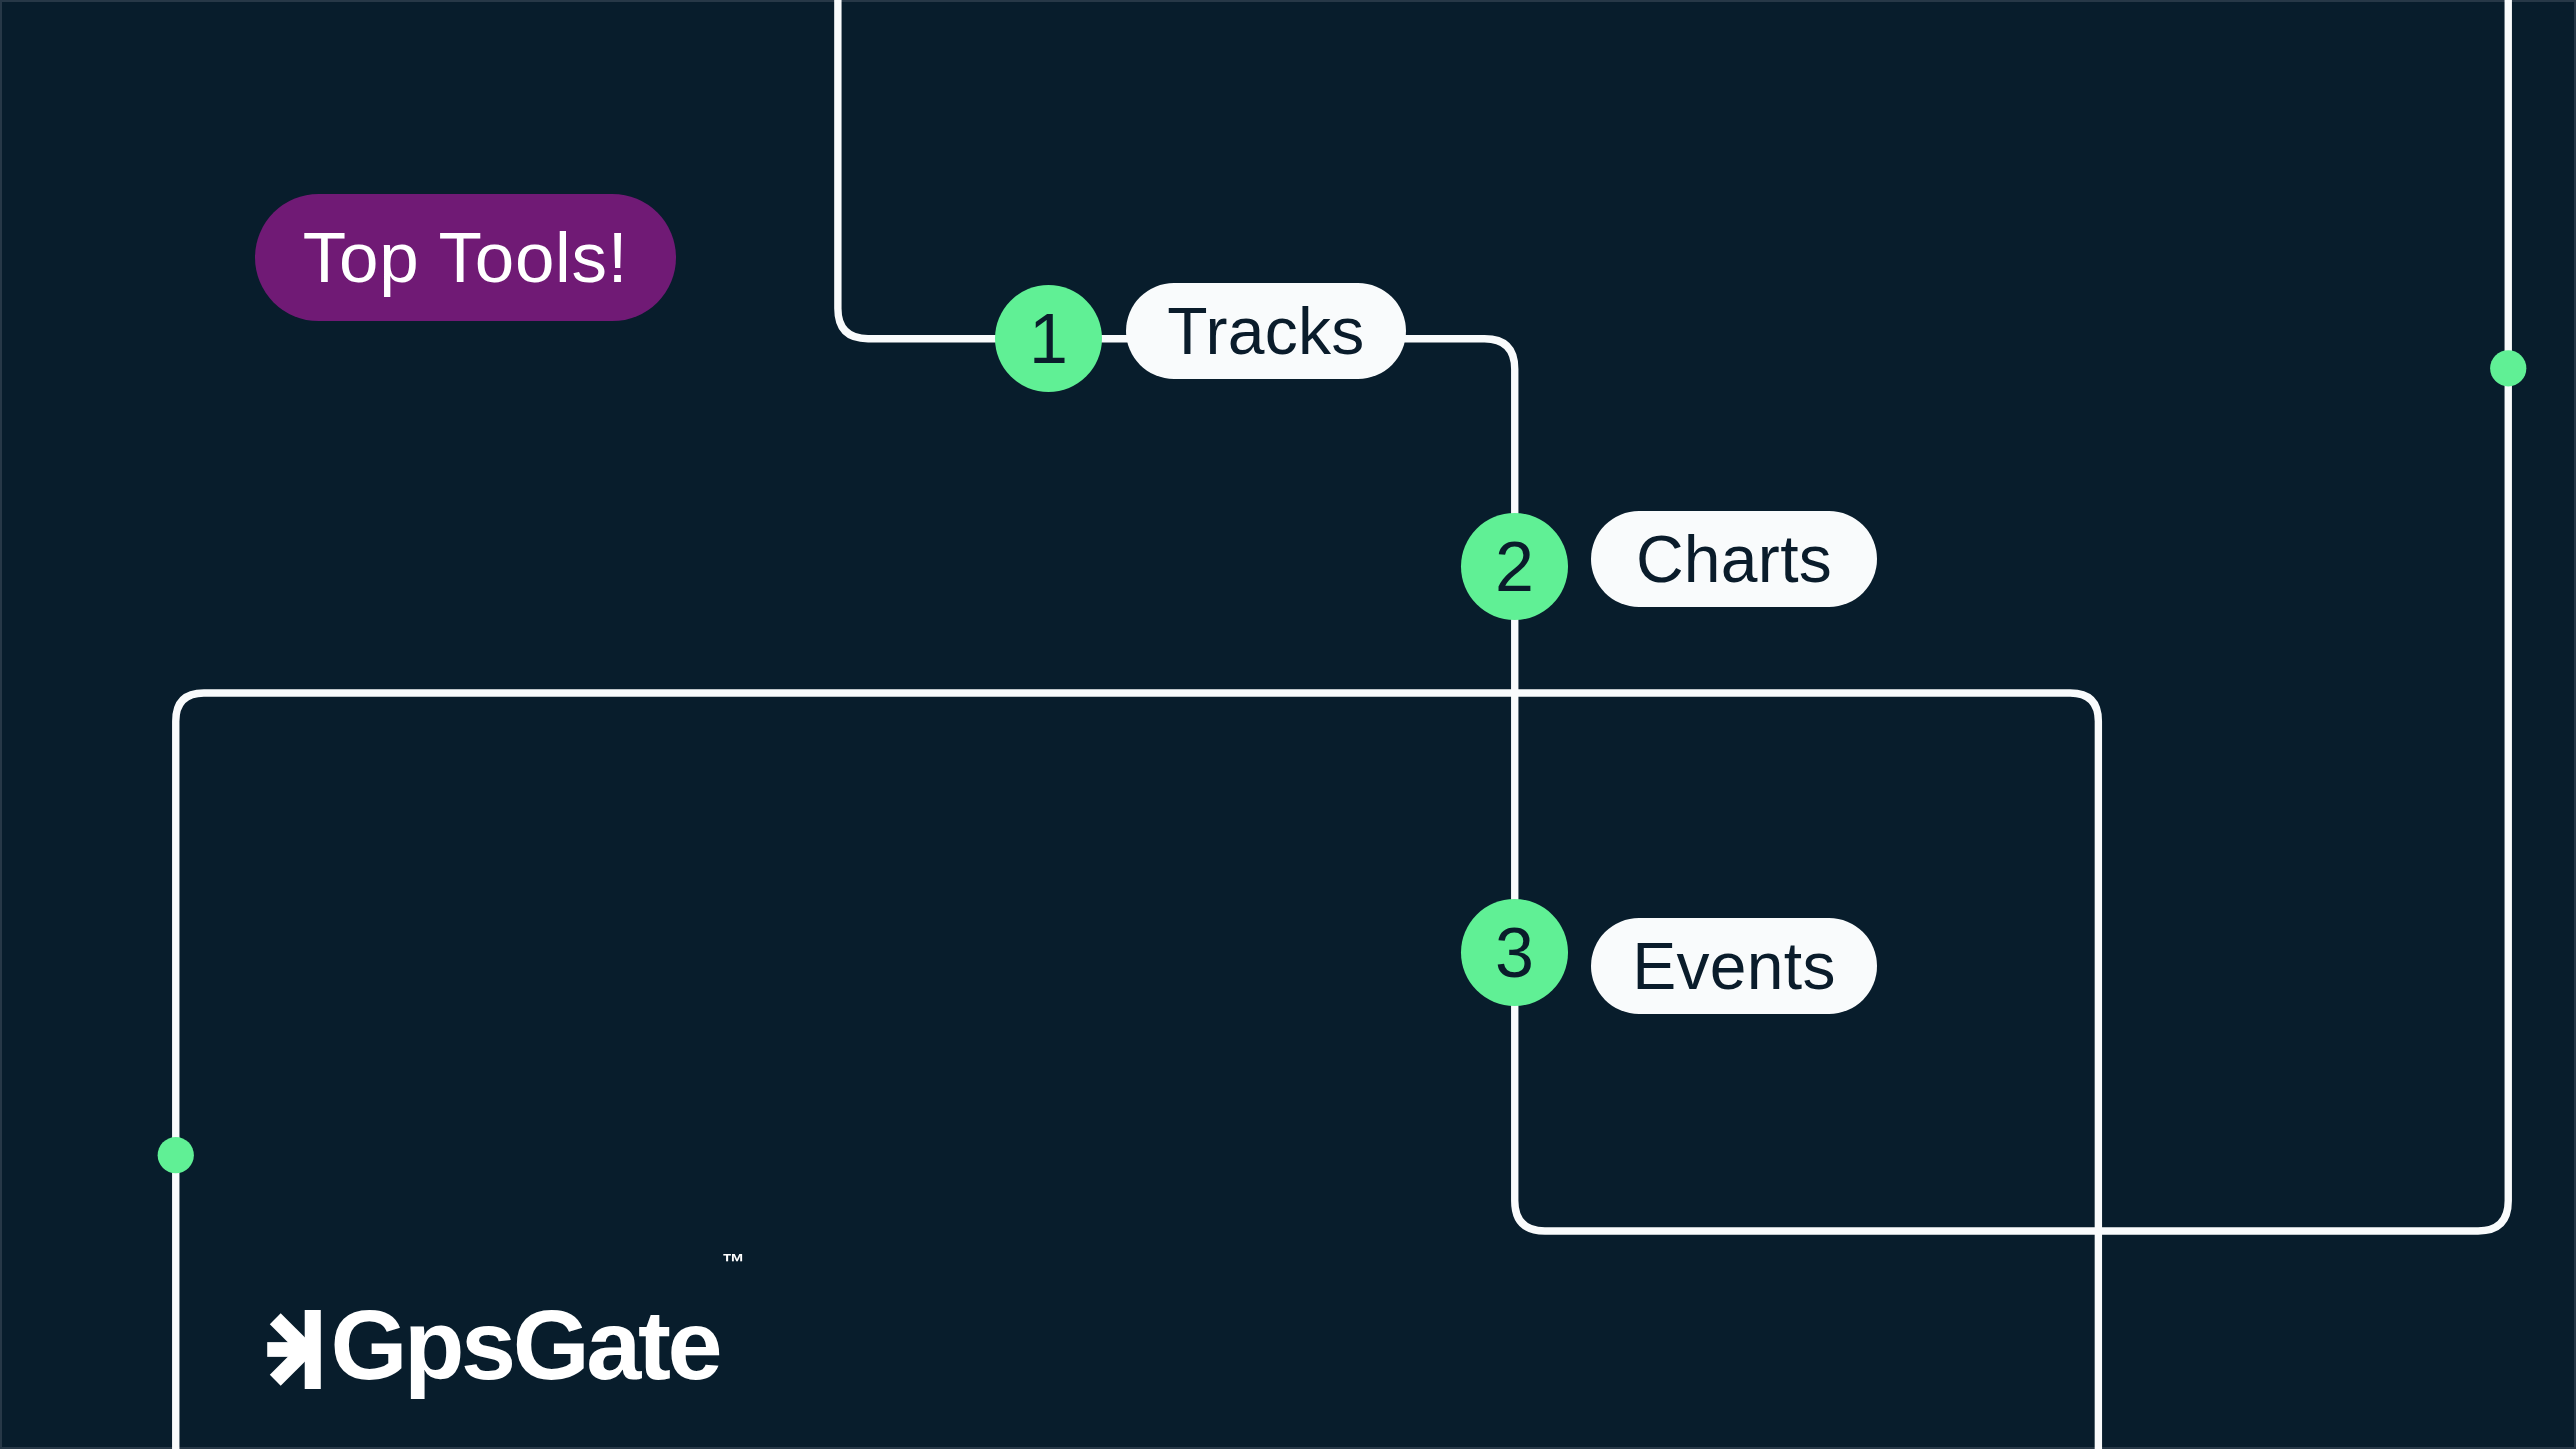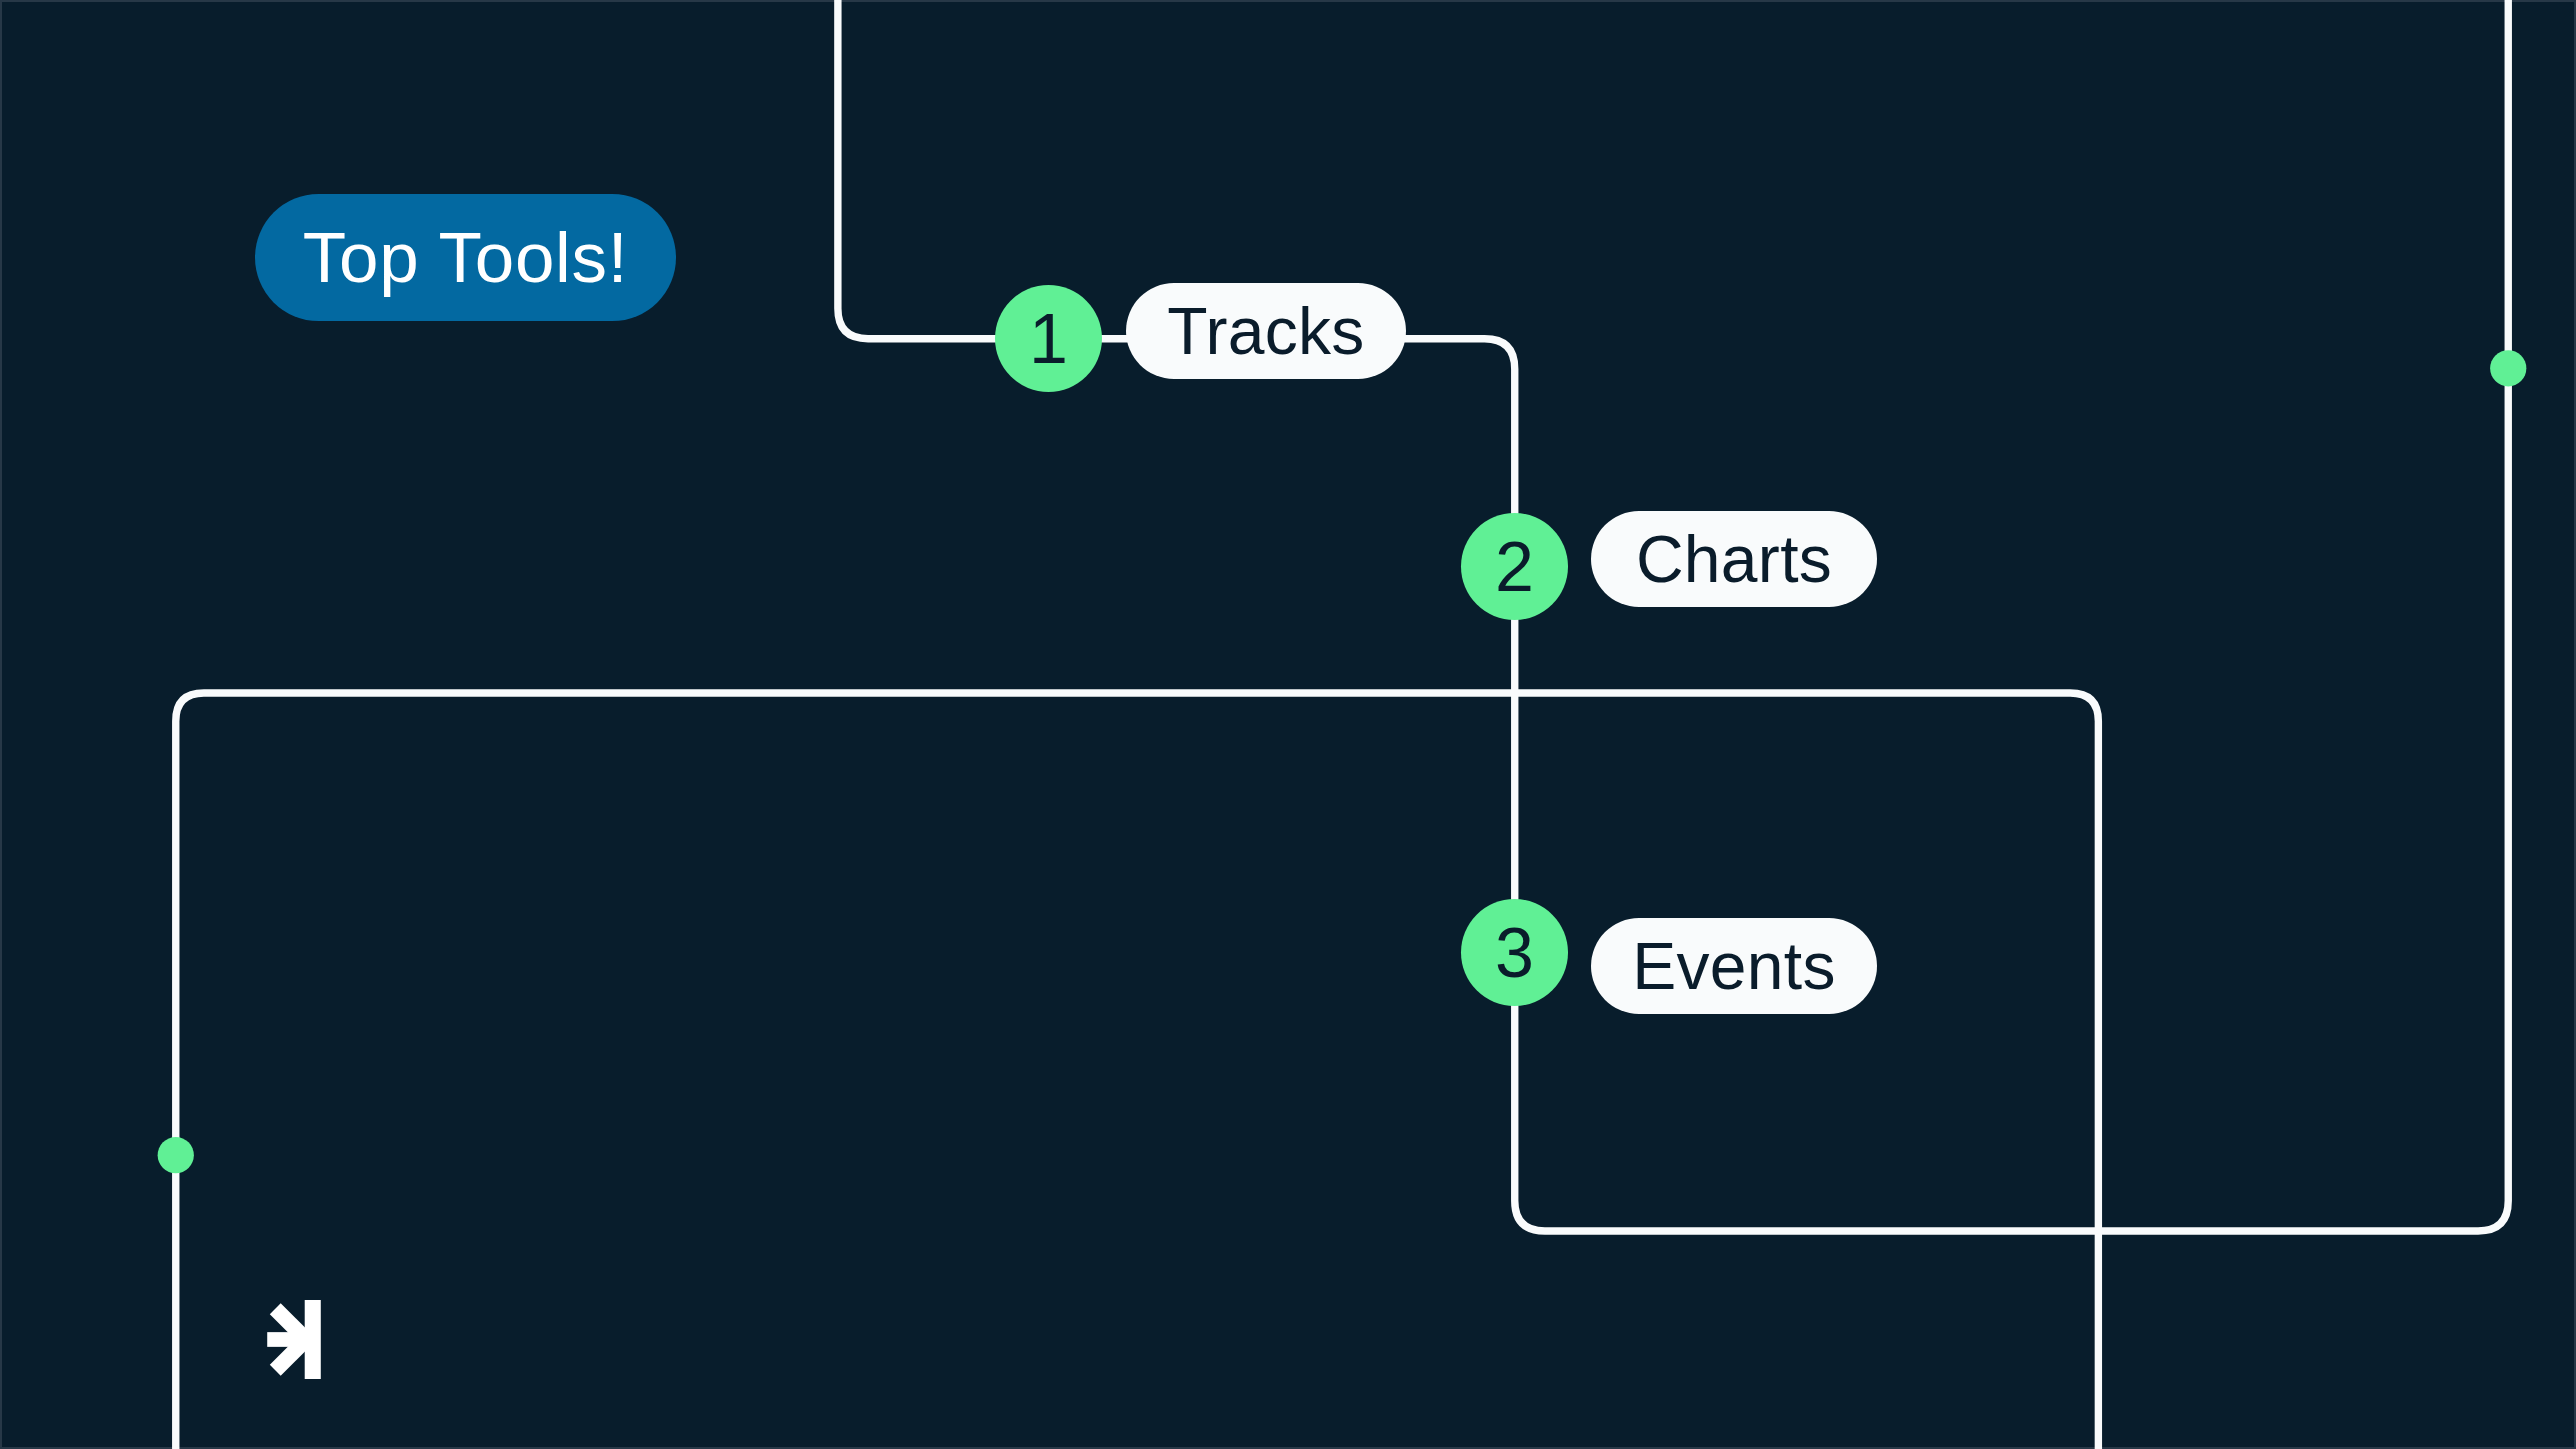--- a/index.html
+++ b/index.html
@@ -21,21 +21,21 @@
     left: 0; top: 0;
     width: 2576px;
     height: 1449px;
     display: block;
   }
   
   .top-badge {
     position: absolute;
     left: 255px; top: 194px;
     width: 421px; height: 127px;
-    background: #0369a1;
+    background: #701a75;
     border-radius: 64px;
     display: flex;
     align-items: center;
     justify-content: center;
   }
   .top-badge span {
     color: #FFFFFF;
     font-size: 71px;
     font-weight: 500;
     letter-spacing: 0.7px;
@@ -142,16 +142,17 @@
     <span>Events</span>
   </div>
 
   <div class="logo">
     <svg class="logo-mark" viewBox="0 0 80 118" xmlns="http://www.w3.org/2000/svg">
       <rect x="56" y="0" width="24" height="118" fill="#FFFFFF"></rect>
       <rect x="0" y="48" width="58" height="22" fill="#FFFFFF"></rect>
       <line x1="58" y1="59" x2="12" y2="13" stroke="#FFFFFF" stroke-width="23"></line>
       <line x1="58" y1="59" x2="12" y2="105" stroke="#FFFFFF" stroke-width="23"></line>
     </svg>
+    <div class="logo-text"><span>GpsGate</span><span class="logo-tm">™</span></div>
   </div>
 
 </div>
 
 
 </body></html>

